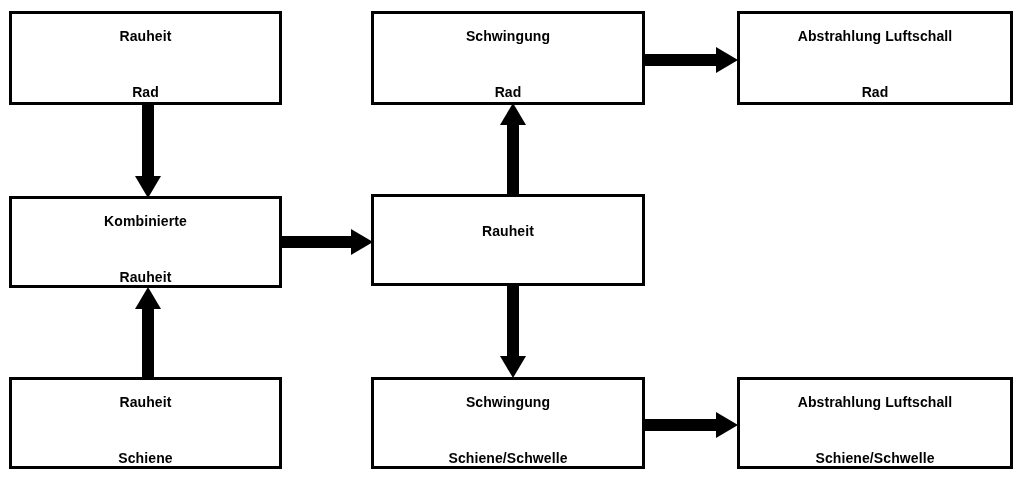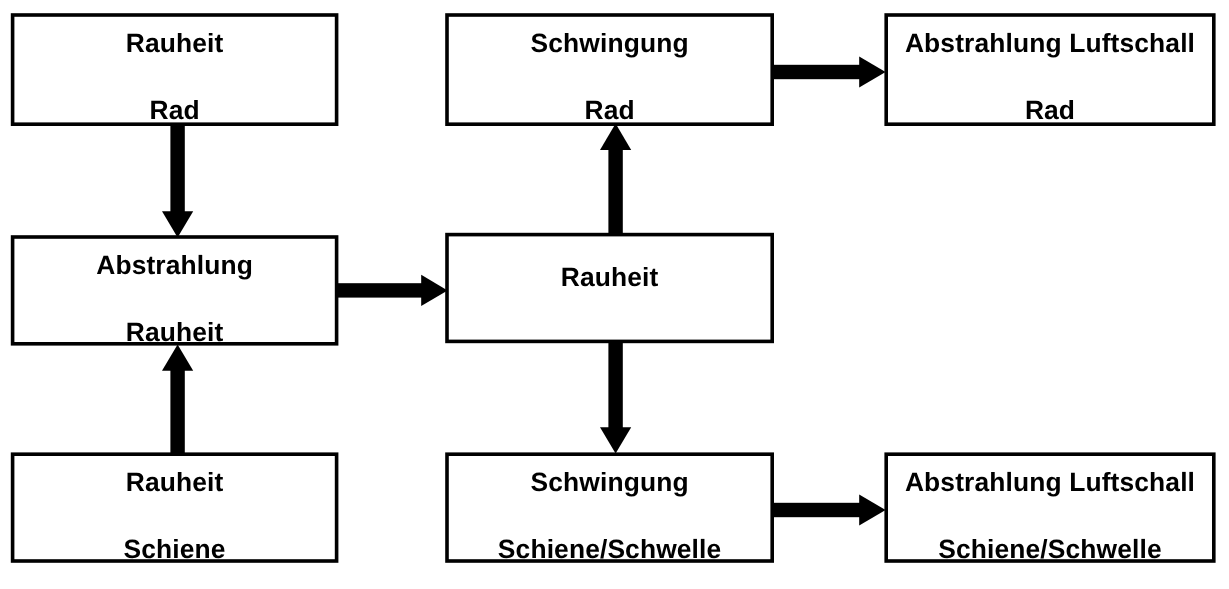--- a/index.html
+++ b/index.html
@@ -21,21 +21,21 @@
     box-sizing: border-box;
     border: 3px solid #000000;
     background: #ffffff;
     display: flex;
     flex-direction: column;
     align-items: center;
     text-align: center;
   }
   .node .line {
     font-weight: bold;
-    font-size: 22px;
+    font-size: 14px;
     line-height: 20px;
     color: #000000;
     letter-spacing: 0.1px;
     white-space: nowrap;
   }
   
   .node.two .line.l1 { margin-top: 12px; }
   .node.two .line.l2 { margin-top: 36px; }
   
   .node.one .line.l1 { margin-top: 24px; }
@@ -110,21 +110,21 @@
     <div class="line l1">Schwingung</div>
     <div class="line l2">Rad</div>
   </div>
 
   <div class="node two" id="node-abstrahlung-luftschall-rad" style="left: 737px; top: 11px; width: 276px; height: 94px;">
     <div class="line l1">Abstrahlung Luftschall</div>
     <div class="line l2">Rad</div>
   </div>
 
   <div class="node two" id="node-kombinierte-rauheit" style="left: 9px; top: 196px; width: 273px; height: 92px;">
-    <div class="line l1">Abstrahlung</div>
+    <div class="line l1">Kombinierte</div>
     <div class="line l2">Rauheit</div>
   </div>
 
   <div class="node one" id="node-anregung" style="left: 371px; top: 194px; width: 274px; height: 92px;">
     <div class="line l1">Rauheit</div>
   </div>
 
   <div class="node two" id="node-rauheit-schiene" style="left: 9px; top: 377px; width: 273px; height: 92px;">
     <div class="line l1">Rauheit</div>
     <div class="line l2">Schiene</div>

